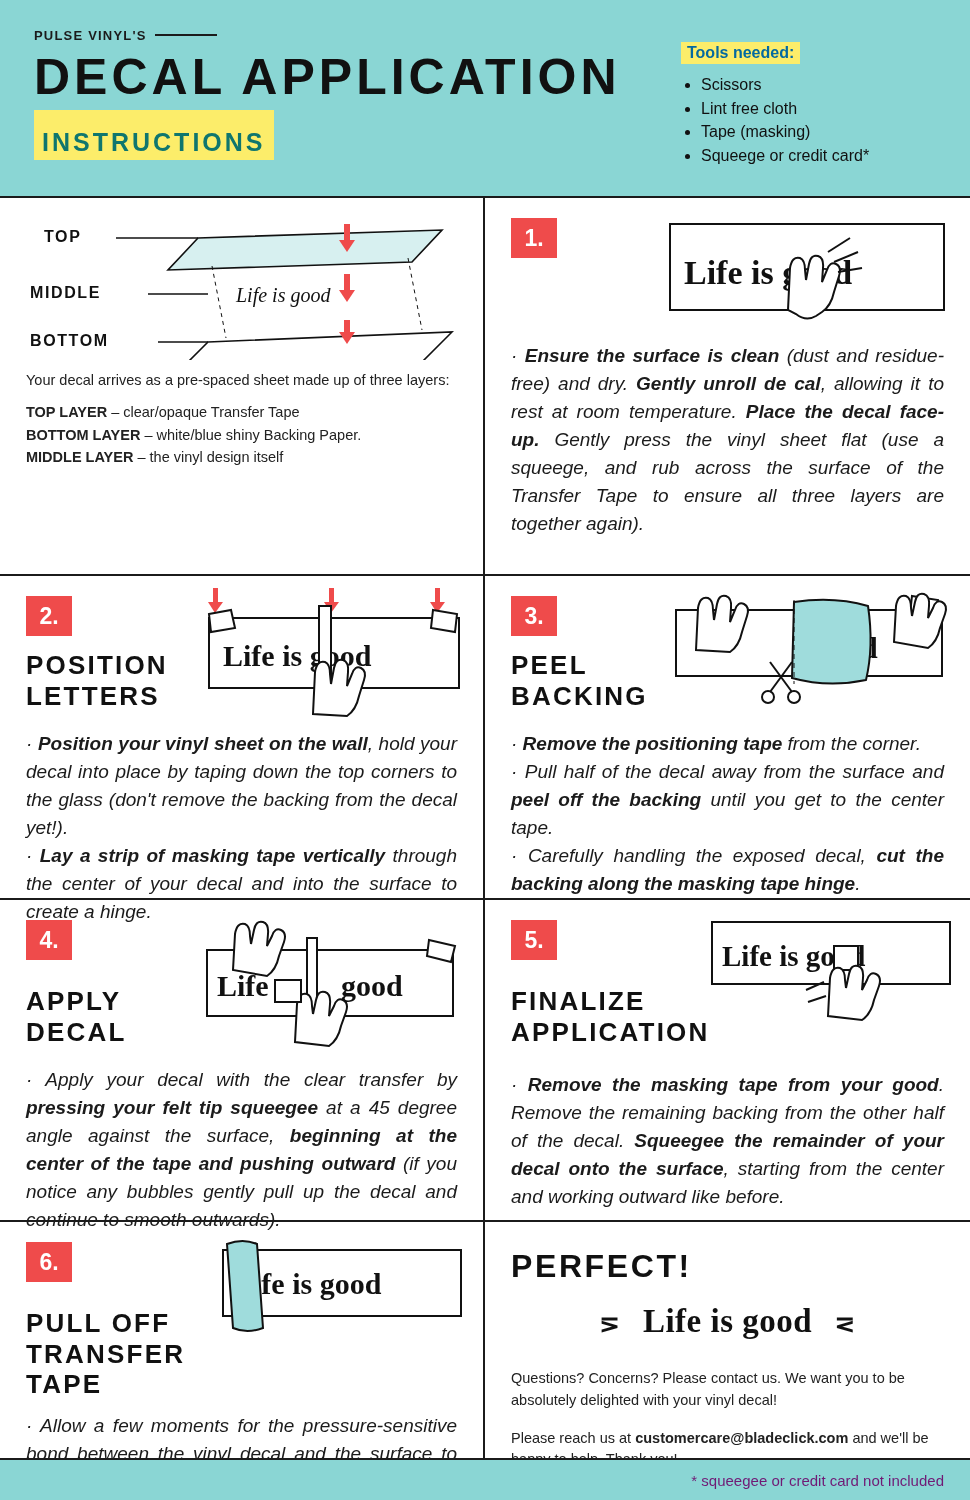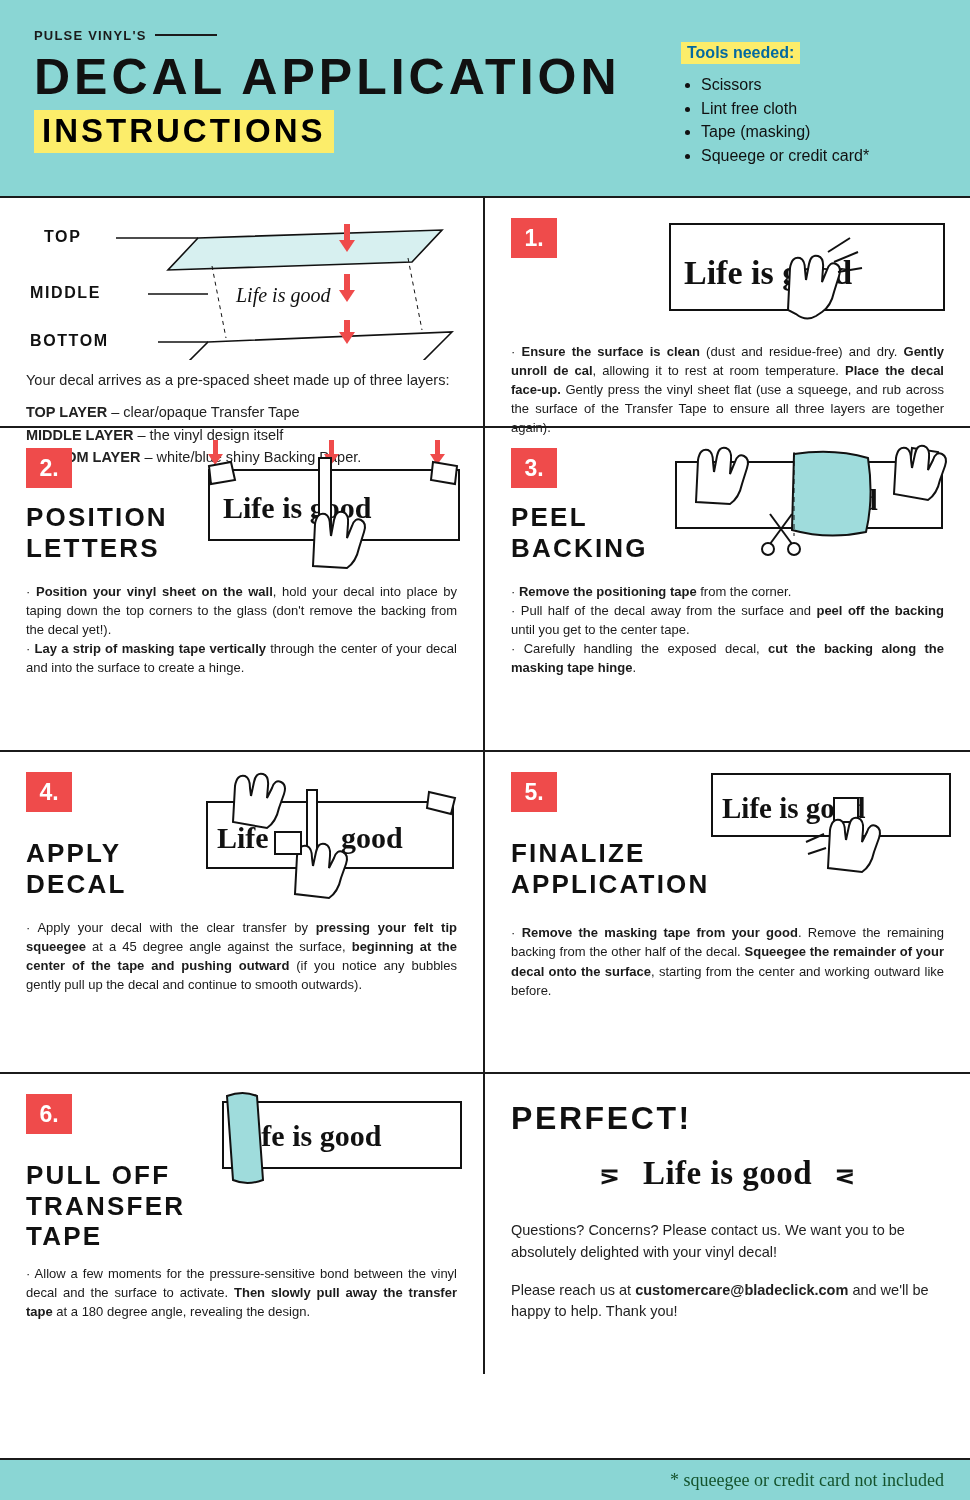--- a/index.html
+++ b/index.html
@@ -41,25 +41,25 @@
     font-size:50px;
     font-weight:bold;
     letter-spacing:4px;
     color:#111;
     line-height:1.06;
   }
   .subtitle-wrap { margin-top:6px; }
   .subtitle {
     display:inline-block;
     background:#fced6a;
-    color:#000000;
-    font-size:33px;
+    color:#0f766e;
+    font-size:25px;
     font-weight:bold;
     letter-spacing:3px;
-    padding:2px 8px 3px 8px;
+    padding:18px 8px 3px 8px;
   }
   .tools {
     position:absolute;
     top:42px;
     right:34px;
     width:255px;
   }
   .tools-title {
     display:inline-block;
     background:#fced6a;
@@ -84,21 +84,21 @@
   }
   .row { display:flex; width:100%; }
   .cell {
     position:relative;
     padding:18px 26px 10px 26px;
   }
   .cell.left  { width:485px; border-right:2px solid #1b1b1b; }
   .cell.right { width:485px; }
   .row-sep { height:2px; background:#1b1b1b; width:100%; }
 
-  .r1 { height:228px; }
+  .r1 { height:376px; }
   .r2 { height:322px; }
   .r3 { height:320px; }
   .r4 { height:300px; }
 
   .step-head { display:flex; align-items:flex-start; gap:14px; }
   .num {
     background:#ef4b4b;
     color:#fff;
     font-size:23px;
     font-weight:bold;
@@ -111,24 +111,25 @@
     font-size:26px;
     font-weight:bold;
     letter-spacing:2.2px;
     line-height:1.18;
     color:#111;
     text-transform:uppercase;
   }
   .headline-block { display:flex; flex-direction:column; gap:4px; }
 
   .body-text {
-    font-size:13px;
+    font-size:19px;
     line-height:1.47;
     color:#1b1b1b;
     text-align:justify;
+    font-style:italic;
   }
   .body-text b { font-weight:bold; }
 
   
   .layers-cell { padding-top:22px; }
   .layer-diagram { position:relative; height:140px; margin:0 4px 10px 4px; }
   .layer-label {
     position:absolute;
     font-size:16px;
     font-weight:bold;
@@ -165,21 +166,21 @@
     position:absolute;
     left:0; bottom:0;
     width:970px; height:42px;
     background:#8ad6d4;
     border-top:2px solid #1b1b1b;
     display:flex;
     align-items:center;
     justify-content:flex-end;
     padding-right:26px;
   }
-  .footer-text { font-size:18px; color:#14532d;font-family:Liberation Serif, serif; }
+  .footer-text { font-size:15px; color:#701a75; }
 
   svg { display:block; }
 </style>
 </head>
 <body>
 
 <div class="page">
 
   <div class="header">
     <div class="brand">
@@ -236,22 +237,22 @@
                 <polygon points="309,112 325,112 317,124"></polygon>
             </g>
           </svg>
         </div>
 
         <div class="intro-text">
           <p>Your decal arrives as a pre-spaced sheet made up of three layers:</p>
         </div>
         <div class="layer-list">
           <div><b>TOP LAYER</b><span> – clear/opaque Transfer Tape</span></div>
+          <div><b>BOTTOM LAYER</b><span> – white/blue shiny Backing Paper.</span></div>
           <div><b>MIDDLE LAYER</b><span> – the vinyl design itself</span></div>
-          <div><b>BOTTOM LAYER</b><span> – white/blue shiny Backing Paper.</span></div>
         </div>
       </div>
 
       <div class="cell right">
         <div class="step-head">
           <div class="headline-block">
             <div class="num">1.</div>
           </div>
           <div style="flex:1; position:relative; height:110px;">
             <svg width="290" height="118" style="position:absolute; right:-8px; top:0;">

